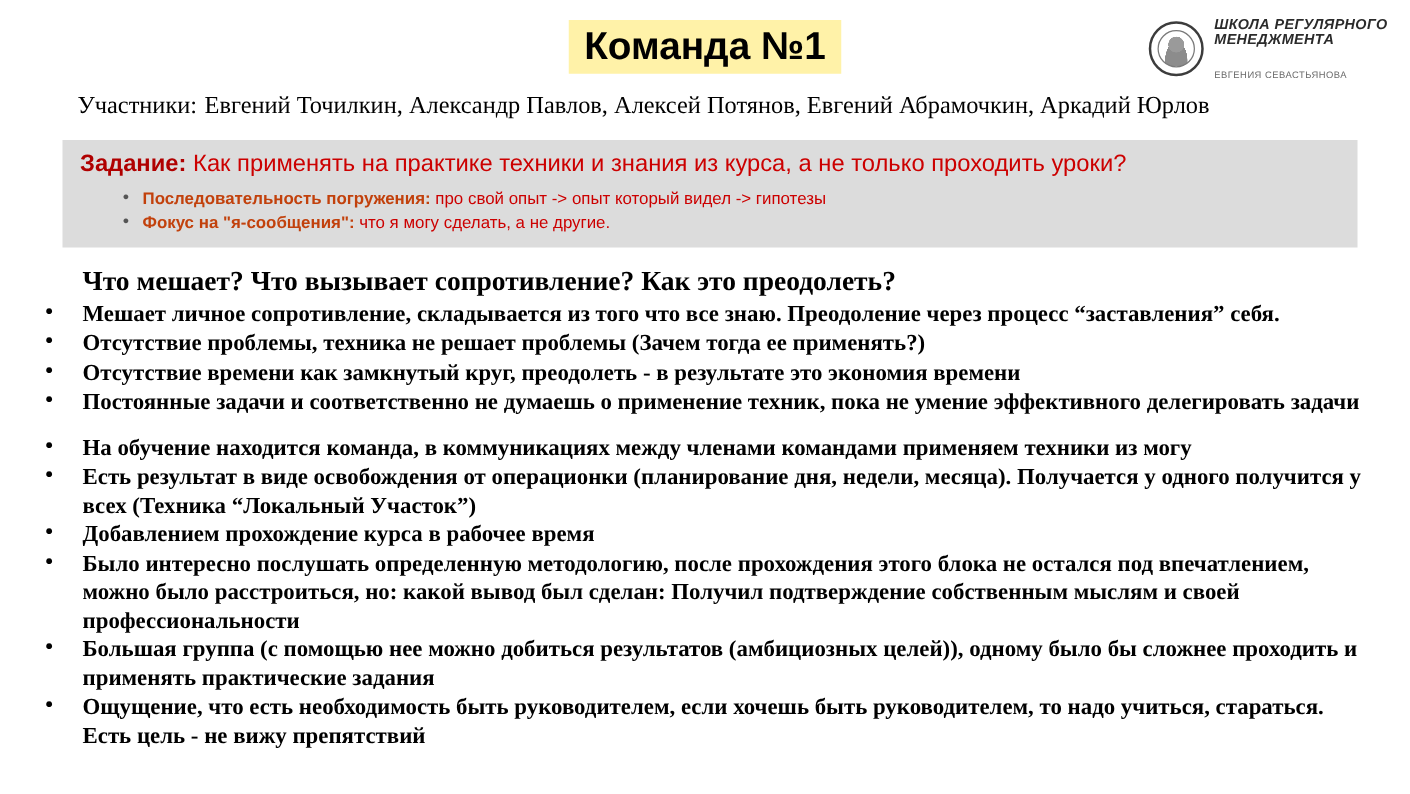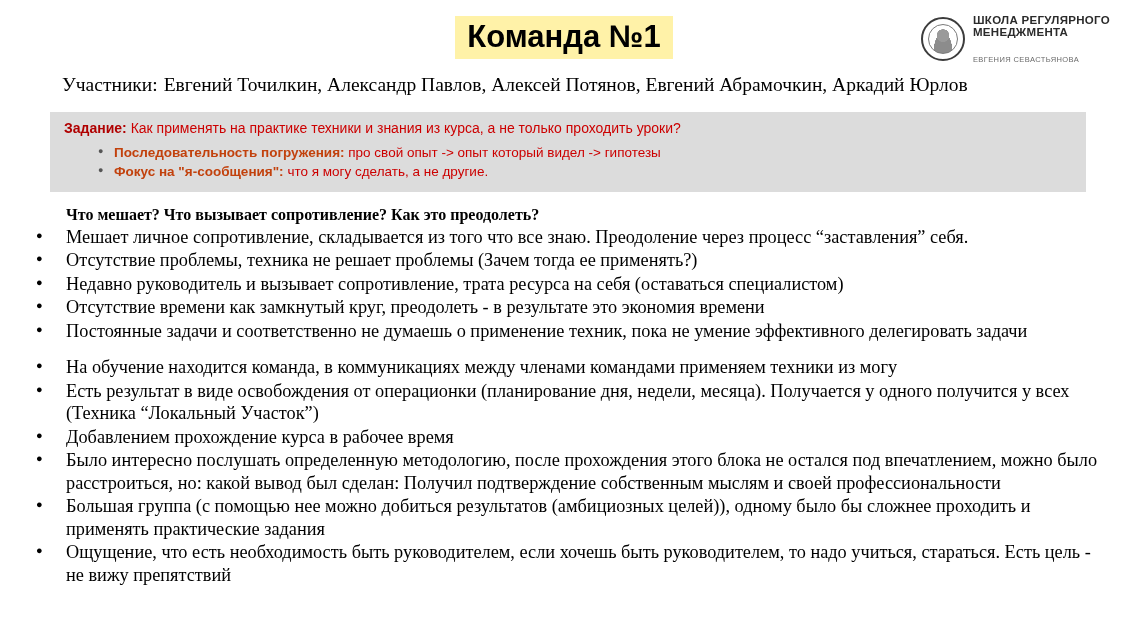--- a/index.html
+++ b/index.html
@@ -81,20 +81,21 @@
   .logo-text {
     line-height: 1.05;
   }
   .logo-line1, .logo-line2 {
     font-family: "Liberation Sans", sans-serif;
     font-size: 11.5px;
     font-weight: bold;
     letter-spacing: 0.3px;
     color: #2b2b2b;
     text-transform: uppercase;
+    font-style: italic;
   }
   .logo-line3 {
     font-family: "Liberation Sans", sans-serif;
     font-size: 7.5px;
     letter-spacing: 0.4px;
     color: #6a6a6a;
     text-transform: uppercase;
     margin-top: 18px;
   }
 
@@ -111,21 +112,21 @@
 
   
   .task-box {
     margin: 16px 42px 0 50px;
     background: #dcdcdc;
     padding: 8px 14px 10px 14px;
     box-sizing: border-box;
   }
   .task-line {
     font-family: "Liberation Sans", sans-serif;
-    font-size: 14px;
+    font-size: 19px;
     color: #cc0000;
     line-height: 1.25;
   }
   .task-line b {
     color: #b00000;
   }
   .task-list {
     margin: 5px 0 0 0;
     padding: 0 0 0 34px;
     list-style: none;
@@ -149,28 +150,29 @@
   }
   .task-list li b { color: #c2410c; }
 
   
   .section {
     margin-top: 14px;
   }
   .section-title {
     font-family: "Liberation Serif", serif;
     font-weight: bold;
-    font-size: 16px;
+    font-size: 22px;
     margin-left: 66px;
     margin-bottom: 2px;
   }
   ul.bullets {
     list-style: none;
     margin: 0;
     padding: 0;
+    font-weight: bold;
   }
   ul.bullets > li {
     position: relative;
     font-family: "Liberation Serif", serif;
     font-size: 18.3px;
     line-height: 1.23;
     padding-left: 66px;
     margin-bottom: 1px;
     padding-right: 26px;
   }
@@ -223,21 +225,20 @@
         <span>что я могу сделать, а не другие.</span>
       </li>
     </ul>
   </div>
 
   <div class="section">
     <div class="section-title">Что мешает? Что вызывает сопротивление? Как это преодолеть?</div>
     <ul class="bullets">
       <li>Мешает личное сопротивление, складывается из того что все знаю. Преодоление через процесс “заставления” себя.</li>
       <li>Отсутствие проблемы, техника не решает проблемы (Зачем тогда ее применять?)</li>
-      <li>Недавно руководитель и вызывает сопротивление, трата ресурса на себя (оставаться специалистом)</li>
       <li>Отсутствие времени как замкнутый круг, преодолеть - в результате это экономия времени</li>
       <li>Постоянные задачи и соответственно не думаешь о применение техник, пока не умение эффективного делегировать задачи</li>
     </ul>
   </div>
 
   <div class="section">
     <ul class="bullets">
       <li>На обучение находится команда, в коммуникациях между членами командами применяем техники из могу</li>
       <li>Есть результат в виде освобождения от операционки (планирование дня, недели, месяца). Получается у одного получится у всех (Техника “Локальный Участок”)</li>
       <li>Добавлением прохождение курса в рабочее время</li>

